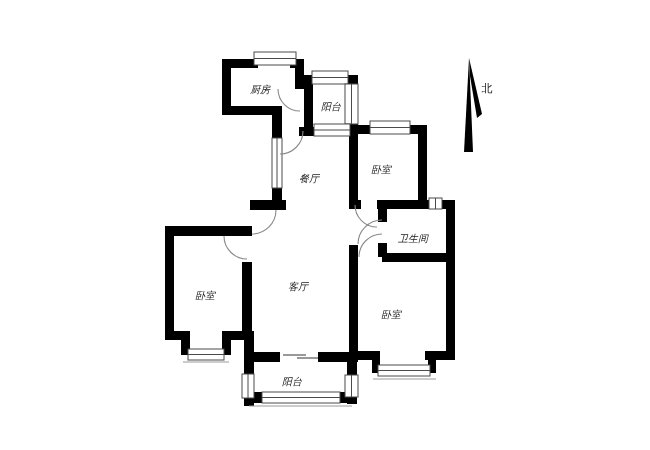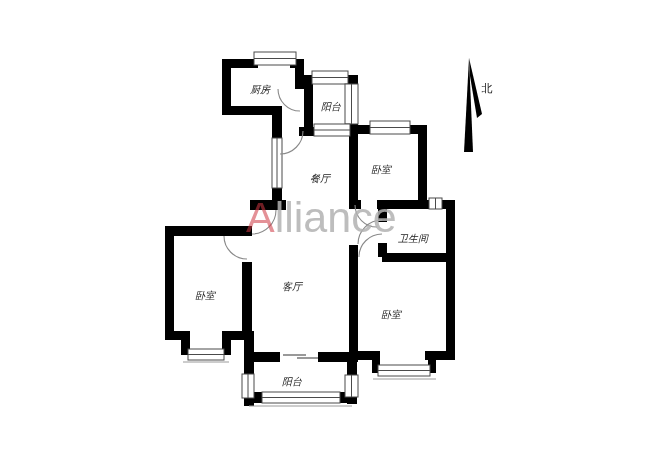--- a/index.html
+++ b/index.html
@@ -131,26 +131,25 @@
       <path class="slide" d="M283 355 L306 355"></path>
       <path class="slide" d="M297 358 L318 358"></path>
     </g>
 
     <g>
       <polygon class="north" points="469,58 473,152 464,152"></polygon>
       <polygon class="north" points="469,58 482,114 477,118 470,76"></polygon>
     </g>
   </svg>
 
-  <div id="watermark"><span class="wm-a">A</span><span class="wm-rest">lliance</span></div>
 
   <div class="room-label small" style="left:260px;top:90px">厨房</div>
   <div class="room-label small" style="left:331px;top:107px">阳台</div>
-  <div class="room-label small" style="left:320px;top:179px">餐厅</div>
+  <div class="room-label small" style="left:309px;top:179px">餐厅</div>
   <div class="room-label small" style="left:381px;top:170px">卧室</div>
   <div class="room-label small" style="left:413px;top:239px">卫生间</div>
-  <div class="room-label small" style="left:292px;top:287px">客厅</div>
+  <div class="room-label small" style="left:298px;top:287px">客厅</div>
   <div class="room-label small" style="left:205px;top:296px">卧室</div>
   <div class="room-label small" style="left:391px;top:315px">卧室</div>
   <div class="room-label small" style="left:292px;top:382px">阳台</div>
 
   <div id="north-label" style="left:487px;top:88px">北</div>
 </div>
 
 </body></html>

